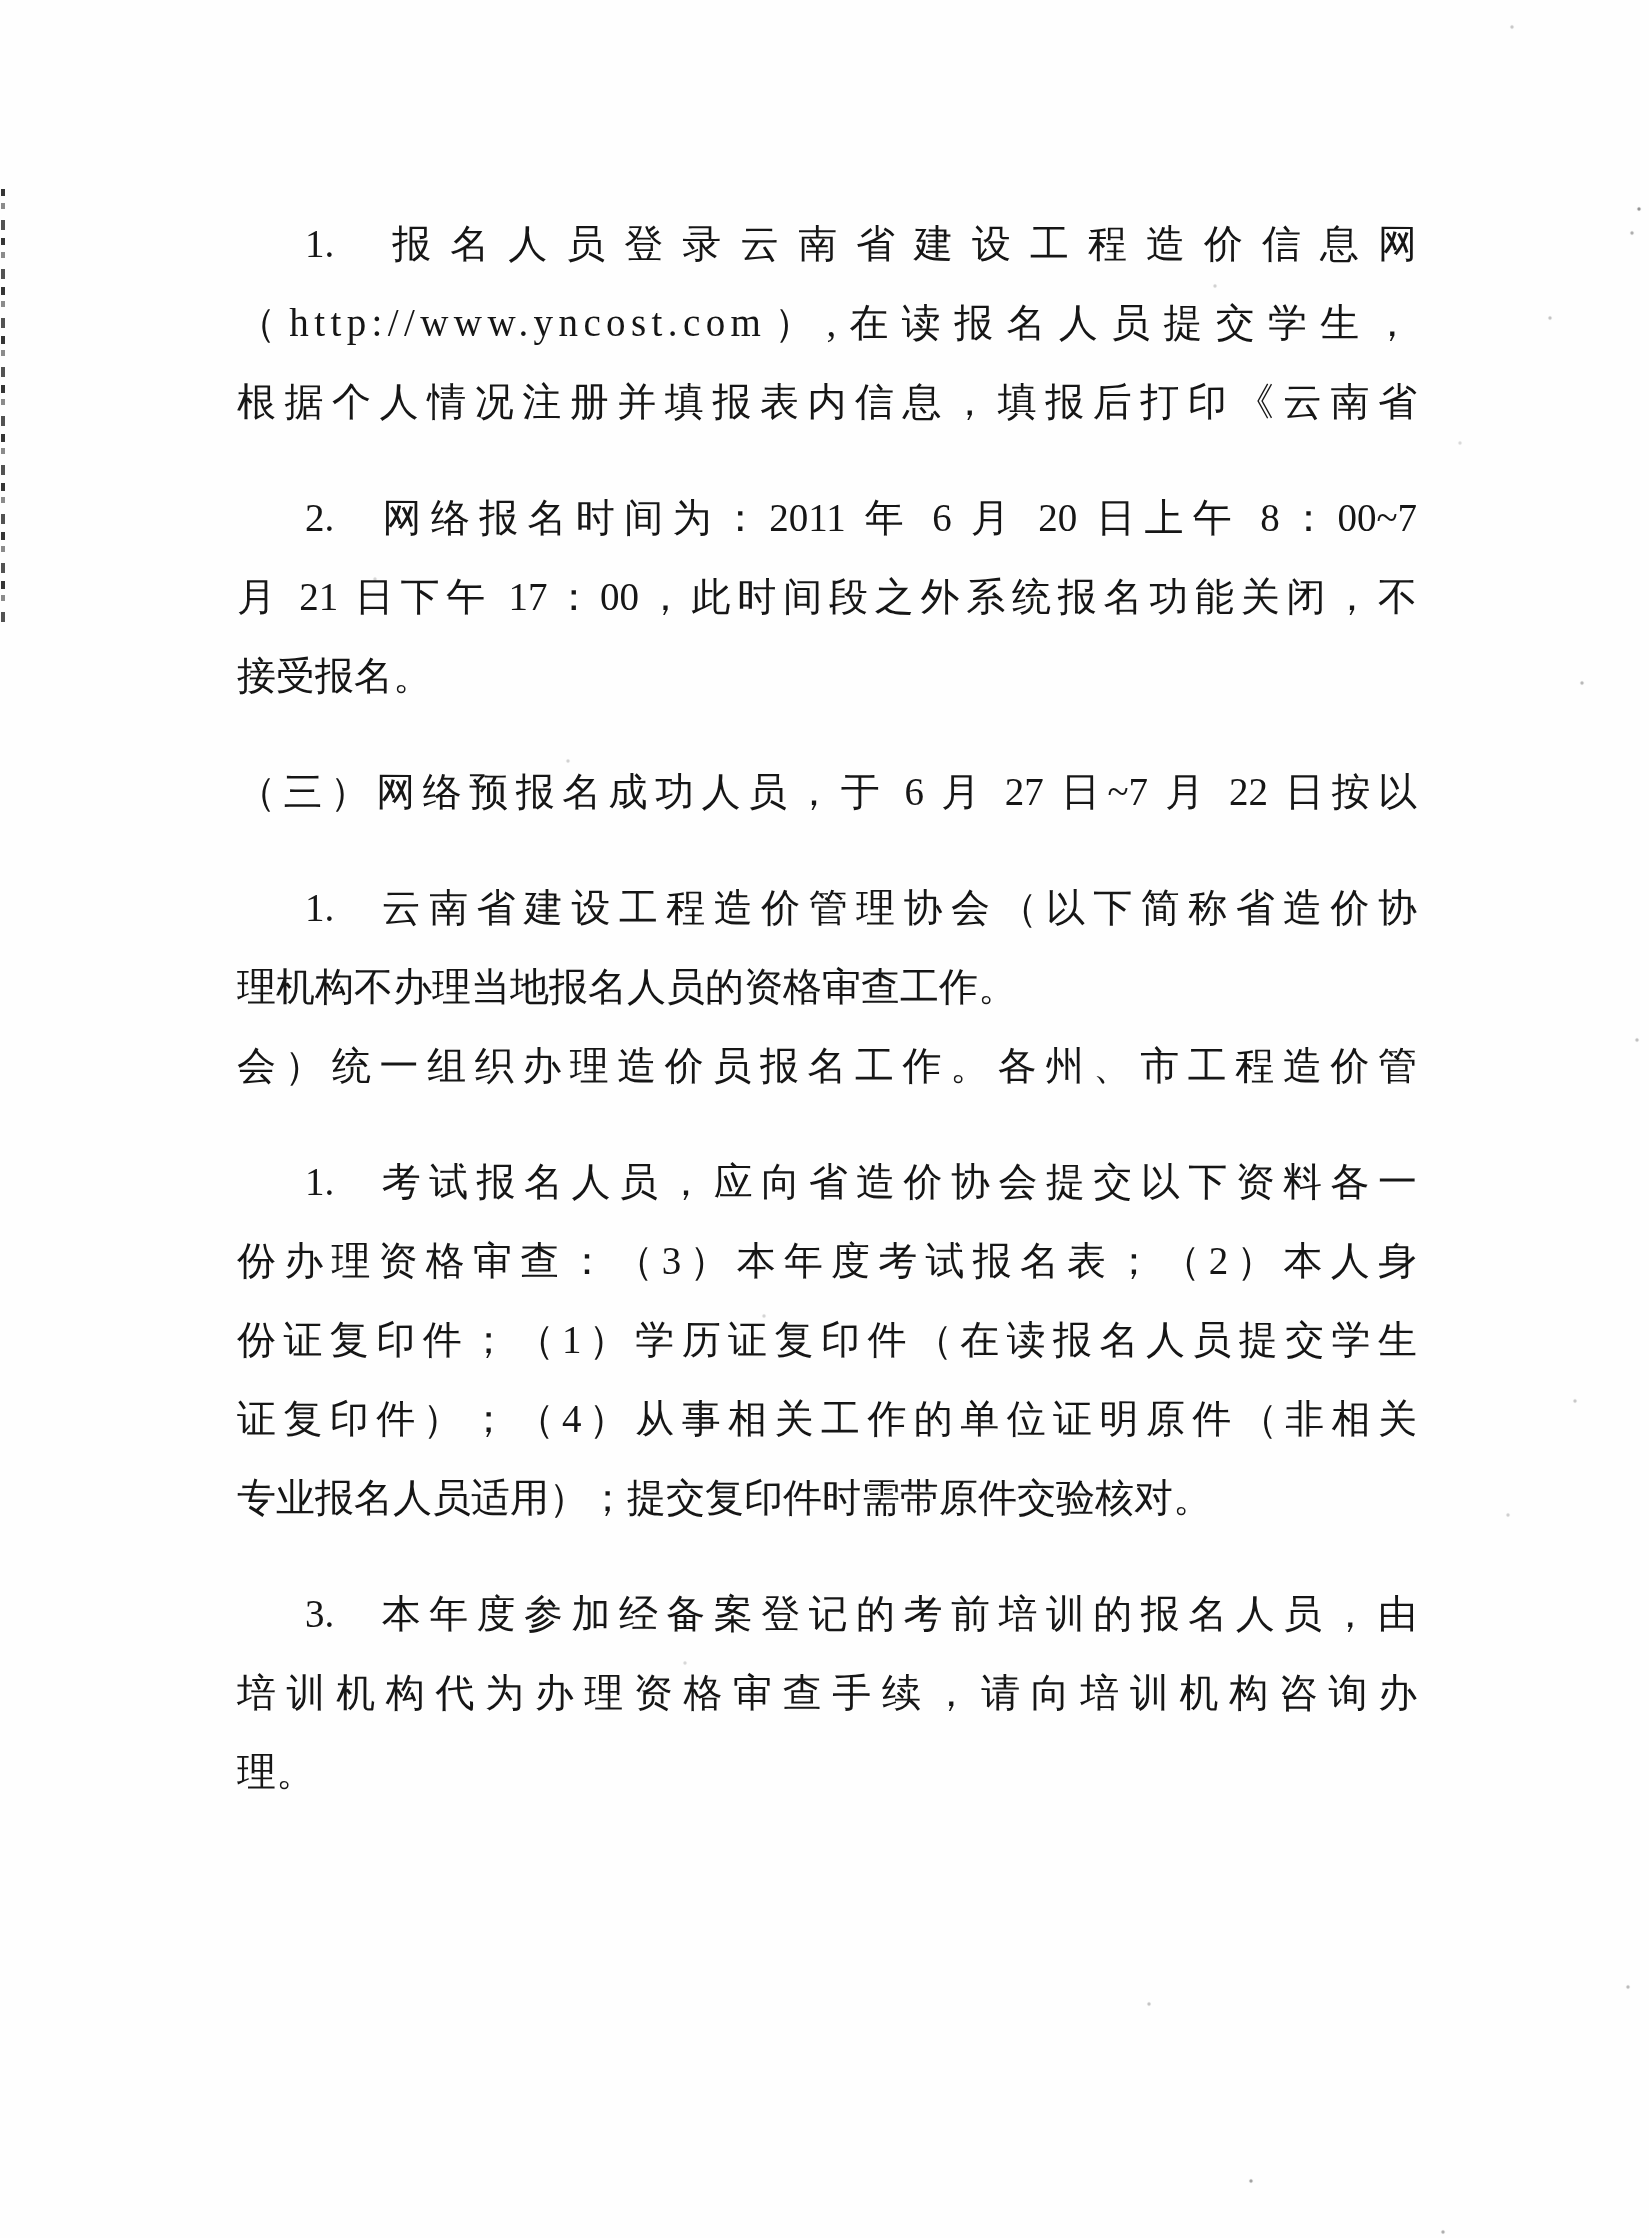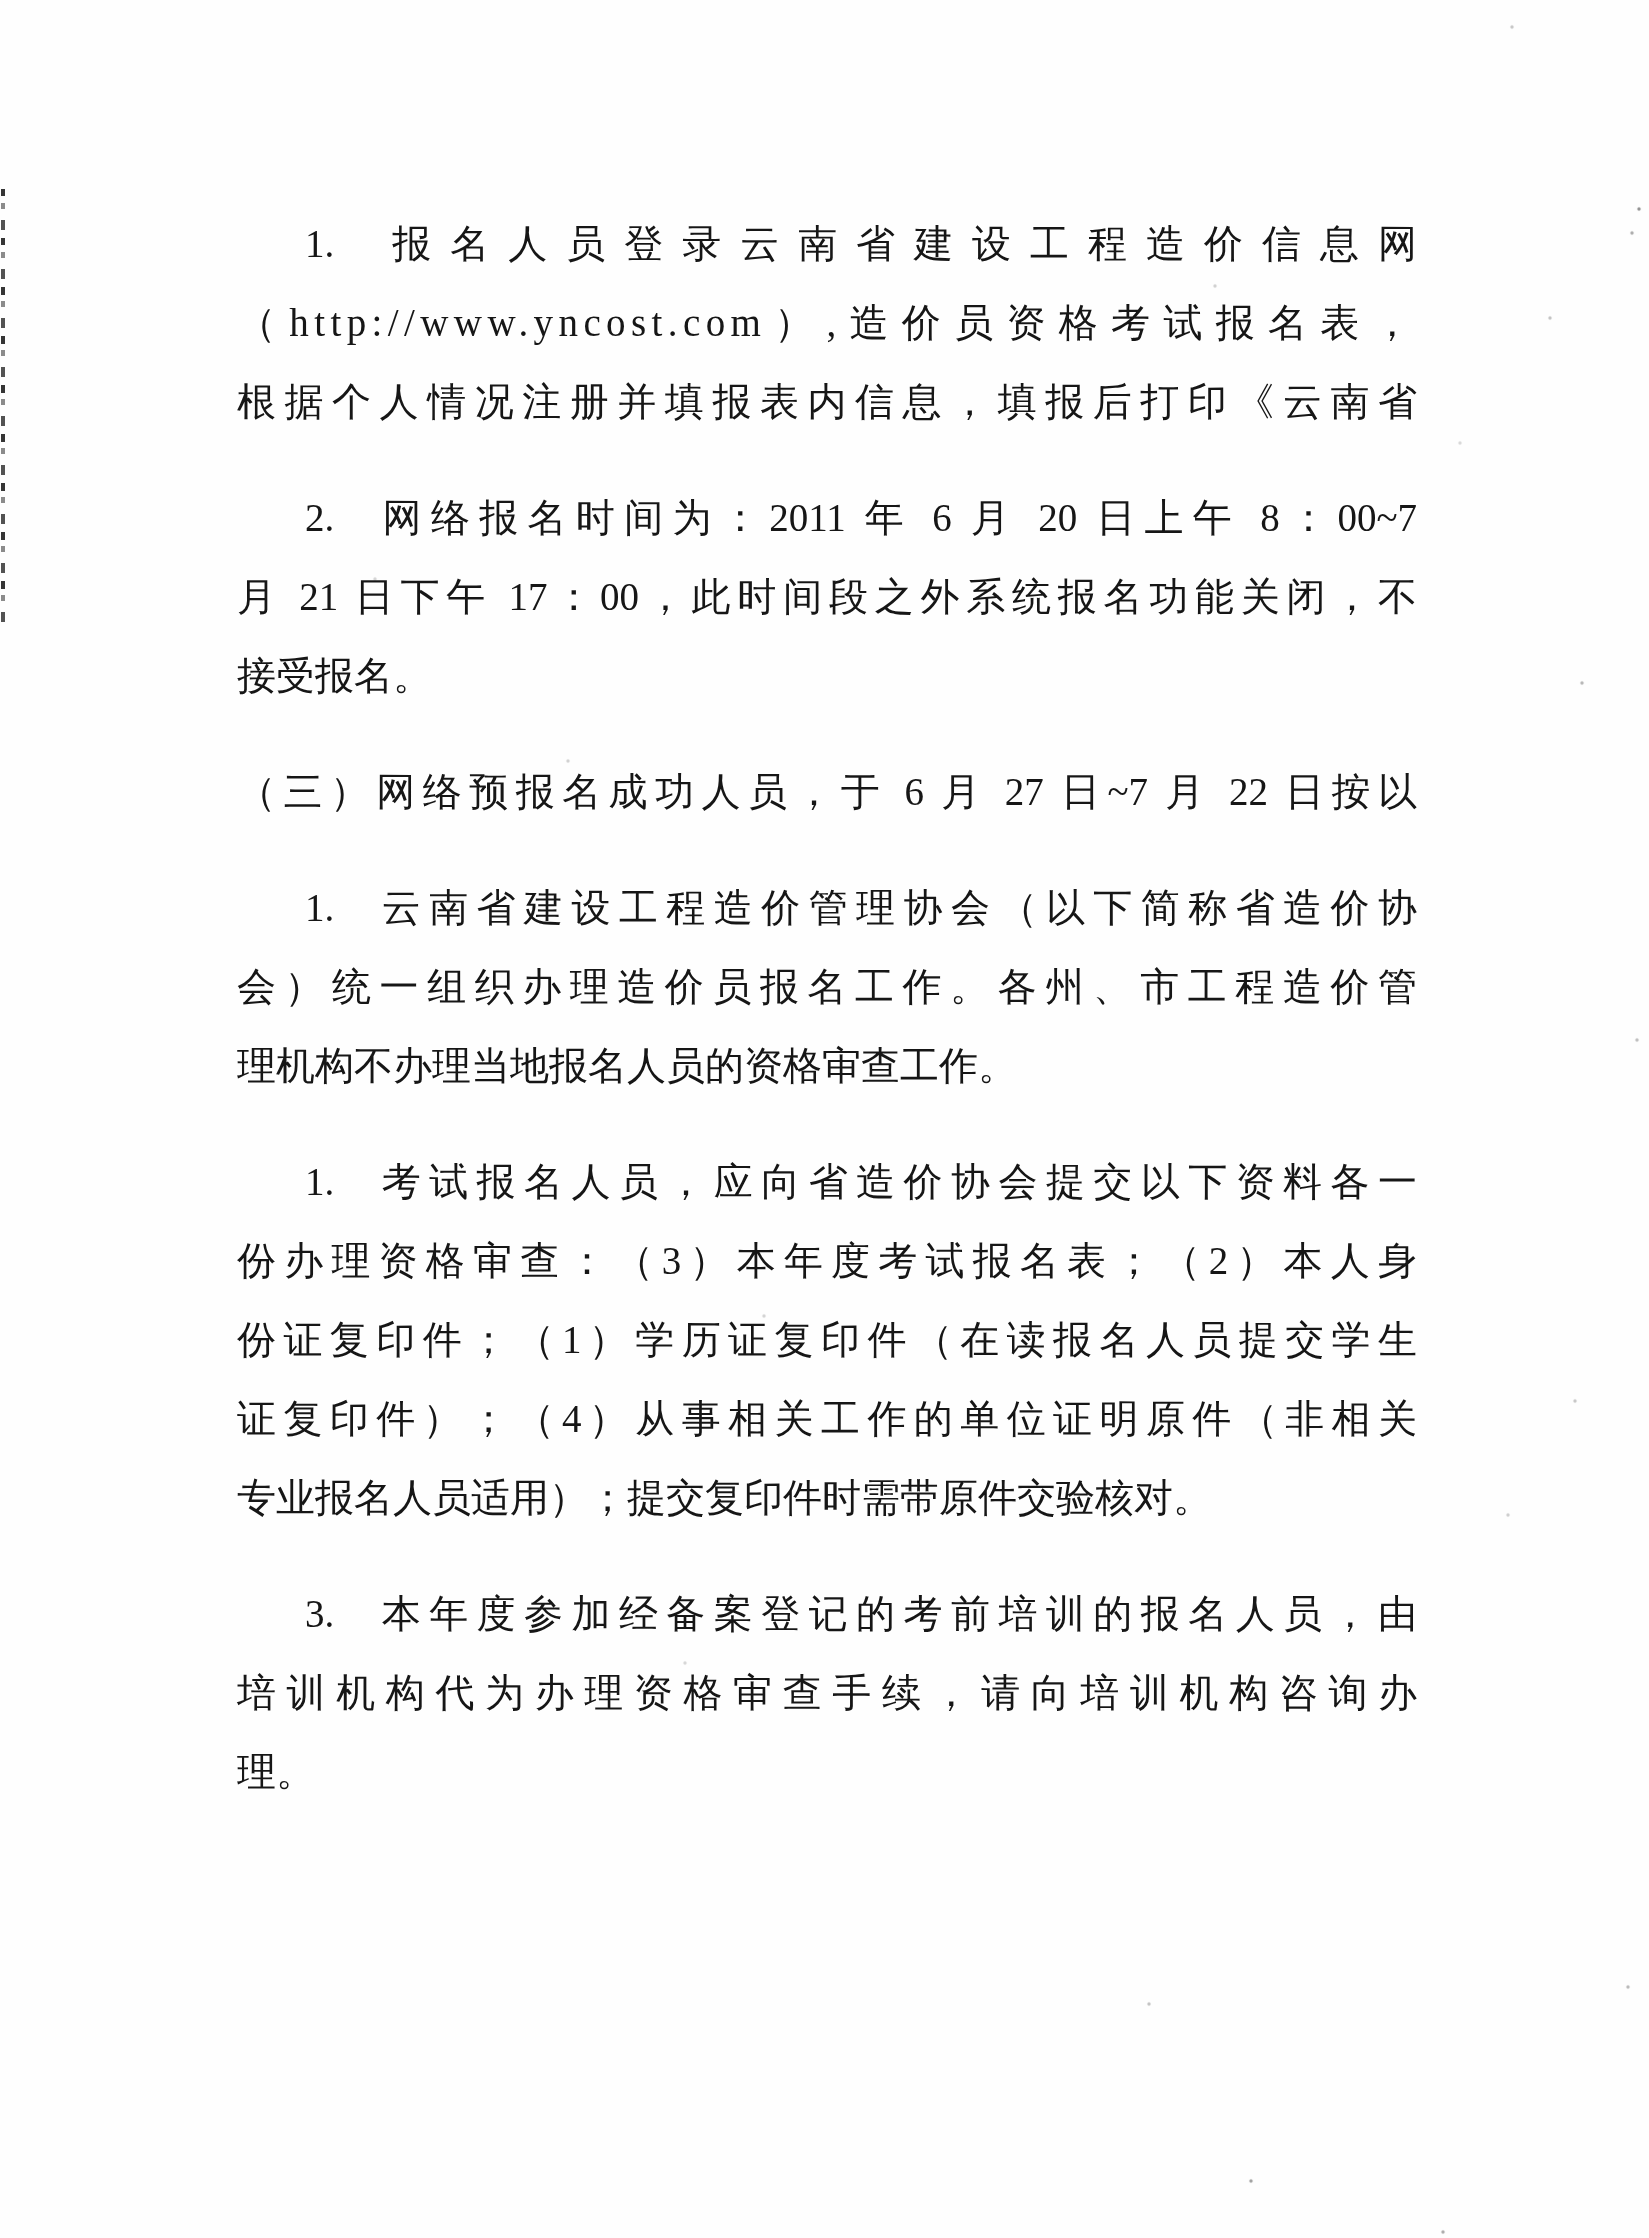--- a/index.html
+++ b/index.html
@@ -85,38 +85,38 @@
 
 <div class="page">
 
   <div class="artifact-left"></div>
   <div class="speckle"></div>
 
   <main class="text-block">
 
     <section class="para">
       <div class="line justify indent">1. 报名人员登录云南省建设工程造价信息网</div>
-      <div class="line justify ls8">（http://www.yncost.com）,造价员资格考试报名表，</div>
+      <div class="line justify ls8">（http://www.yncost.com）,在读报名人员提交学生，</div>
       <div class="line justify">根据个人情况注册并填报表内信息，填报后打印《云南省</div>
     </section>
 
     <section class="para">
       <div class="line justify indent">2. 网络报名时间为：2011 年 6 月 20 日上午 8：00~7</div>
       <div class="line justify">月 21 日下午 17：00，此时间段之外系统报名功能关闭，不</div>
       <div class="line">接受报名。</div>
     </section>
 
     <section class="para">
       <div class="line justify">（三）网络预报名成功人员，于 6 月 27 日~7 月 22 日按以</div>
     </section>
 
     <section class="para">
       <div class="line justify indent">1. 云南省建设工程造价管理协会（以下简称省造价协</div>
+      <div class="line">理机构不办理当地报名人员的资格审查工作。</div>
       <div class="line justify">会）统一组织办理造价员报名工作。各州、市工程造价管</div>
-      <div class="line">理机构不办理当地报名人员的资格审查工作。</div>
     </section>
 
     <section class="para">
       <div class="line justify indent">1. 考试报名人员，应向省造价协会提交以下资料各一</div>
       <div class="line justify">份办理资格审查：（3）本年度考试报名表；（2）本人身</div>
       <div class="line justify">份证复印件；（1）学历证复印件（在读报名人员提交学生</div>
       <div class="line justify">证复印件）；（4）从事相关工作的单位证明原件（非相关</div>
       <div class="line">专业报名人员适用）；提交复印件时需带原件交验核对。</div>
     </section>
 

